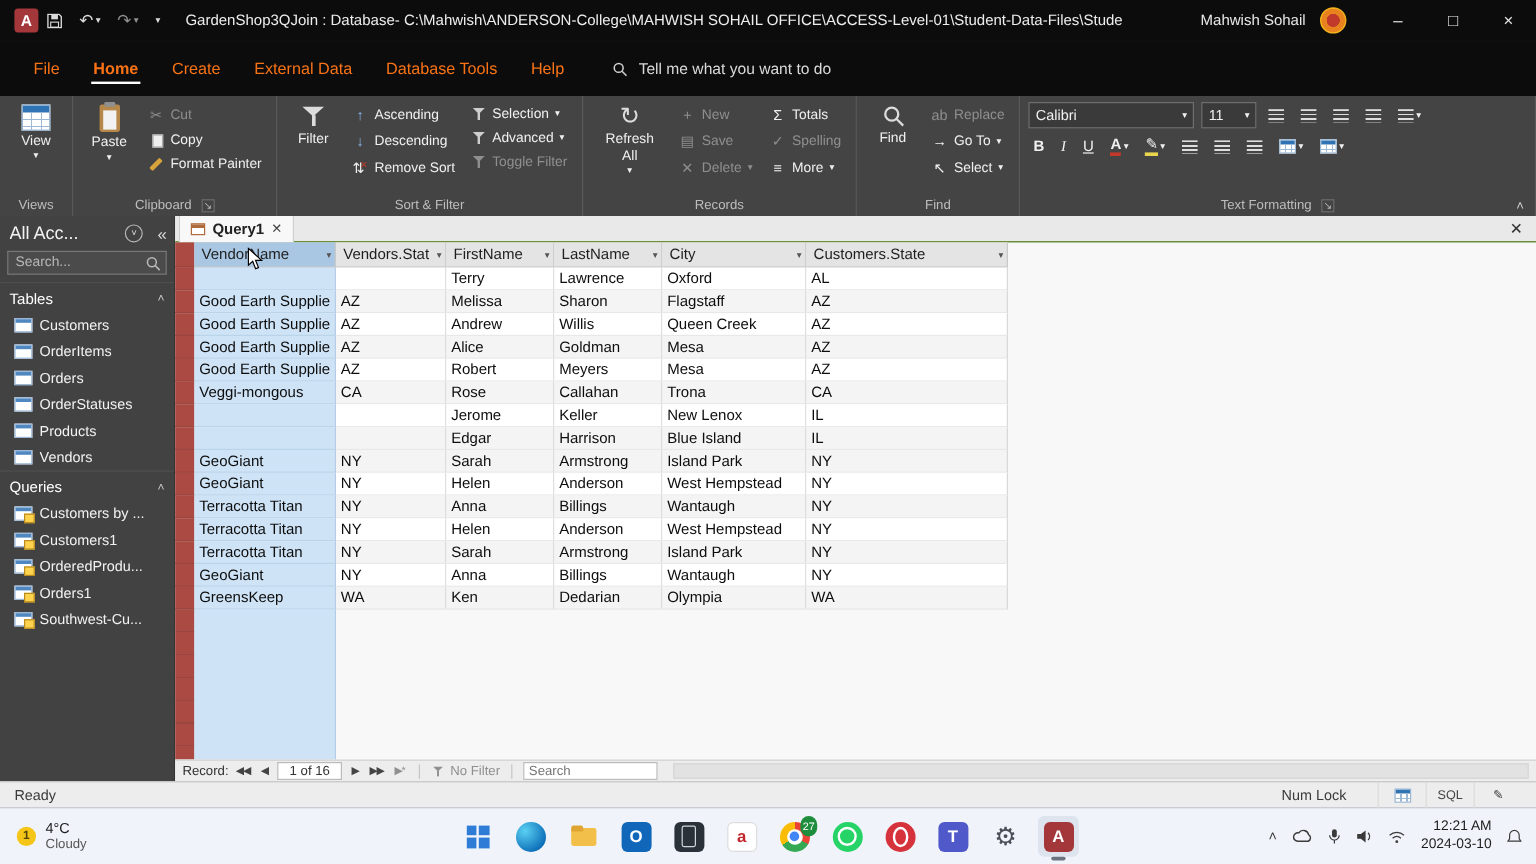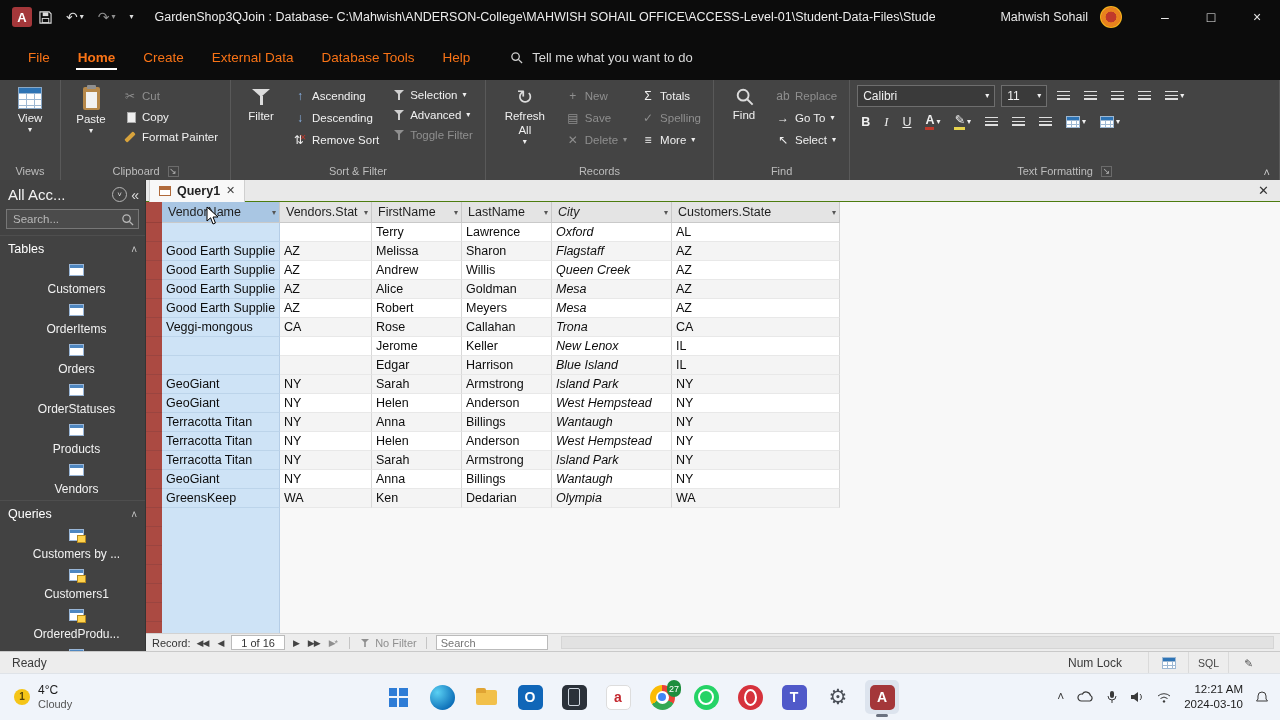--- a/index.html
+++ b/index.html
@@ -65,31 +65,31 @@
   .sic-funnel{width:12px;height:12px;position:relative;flex:none;}
   .sic-funnel::before{content:"";position:absolute;left:1px;top:1px;border-left:5px solid transparent;border-right:5px solid transparent;border-top:5px solid #cfcfcf;}
   .sic-funnel::after{content:"";position:absolute;left:5px;top:5px;width:2px;height:6px;background:#cfcfcf;}
   .sic-funnel.gray::before{border-top-color:#8f8f8f;} .sic-funnel.gray::after{background:#8f8f8f;}
   .ic-refresh{font-size:20px;color:#dcdcdc;line-height:1;}
   .bigmag{width:19px;height:19px;color:#dcdcdc;}
   .supx{color:#c0392b;font-size:8px;margin-left:-4px;vertical-align:top;}
 
   
   .navpane{position:absolute;left:0;top:180px;width:146px;bottom:69px;background:#424242;color:#f2f2f2;border-right:1px solid #353535;display:flex;flex-direction:column;}
-  .np-header{display:flex;align-items:center;gap:4px;padding:6px 6px 4px 8px;}
+  .np-header{display:flex;align-items:center;gap:12px;padding:6px 6px 4px 8px;}
   .np-title{font-size:15px;white-space:nowrap;overflow:hidden;flex:1;}
   .np-menu{width:15px;height:15px;border:1px solid #b5b5b5;border-radius:50%;font-size:8px;display:flex;align-items:center;justify-content:center;color:#ddd;flex:none;}
   .np-collapse{background:none;border:none;color:#ddd;font-size:14px;flex:none;}
   .np-search{margin:2px 6px 6px;position:relative;}
   .np-search input{width:100%;height:20px;background:#4b4b4b;border:1px solid #777;color:#ddd;font-size:11.5px;padding:0 20px 0 6px;}
   .np-search input::placeholder{color:#b8b8b8;}
   .np-search .mag{position:absolute;right:5px;top:4px;}
   .np-sec{display:flex;align-items:center;justify-content:space-between;padding:6px 8px 4px;font-size:12.5px;color:#fff;border-top:1px solid #4e4e4e;}
   .np-chev{font-size:10px;color:#ccc;}
-  .np-item{display:flex;align-items:center;gap:6px;padding:4px 4px 4px 12px;font-size:12px;white-space:nowrap;overflow:hidden;flex-direction:column;}
+  .np-item{display:flex;align-items:center;gap:6px;padding:4px 4px 4px 12px;font-size:12px;white-space:nowrap;overflow:hidden;}
   .obj-icon{width:15px;height:12px;background:#fff;border:1px solid #9ab7d8;position:relative;flex:none;}
   .obj-icon::before{content:"";position:absolute;left:0;right:0;top:0;height:3px;background:#4f87c0;}
   .obj-icon.qry::after{content:"";position:absolute;right:-3px;bottom:-3px;width:7px;height:6px;background:#ffd34d;border:1px solid #b98c1f;}
   .np-label{overflow:hidden;text-overflow:ellipsis;}
 
   
   .main{position:absolute;left:146px;top:180px;right:0;bottom:69px;background:#f8f8f8;display:flex;flex-direction:column;}
   .tabbar{height:22px;background:#e9e9e9;display:flex;align-items:center;border-bottom:1px solid #4d7c0f;flex:none;}
   .dtab{height:22px;display:flex;align-items:center;gap:6px;background:#f8f8f8;border-left:1px solid #cfcfcf;border-right:1px solid #cfcfcf;padding:0 9px;font-size:12.5px;font-weight:bold;color:#222;margin-left:3px;}
   .ticon{width:12px;height:10px;background:#fff;border:1px solid #b06a3b;position:relative;}
@@ -100,21 +100,21 @@
   .dsheader{display:flex;}
   .dshead{height:21px;background:#e4e4e4;border-right:1px solid #c9c9c9;border-bottom:1px solid #c9c9c9;display:flex;align-items:center;justify-content:space-between;padding:0 3px 0 6px;font-size:12.5px;color:#1e1e1e;white-space:nowrap;overflow:hidden;}
   .dshead.sel{background:#a9c6e3;}
   .harrow{font-size:8px;color:#555;margin-left:3px;}
   .corner{width:16px;background:#ab4a42;border-bottom:1px solid #96403a;flex:none;}
   .dsrow{display:flex;height:19px;}
   .rowsel{width:16px;background:#ab4a42;border-bottom:1px solid #9a4540;flex:none;}
   .dscell{border-right:1px solid #d8d8d8;border-bottom:1px solid #e8e8e8;font-size:12.5px;color:#0d0d0d;padding:0 4px;line-height:18px;white-space:nowrap;overflow:hidden;background:#fff;}
   .dsrow.alt .dscell{background:#f4f4f4;}
   .dscell.selcol{background:#cee3f6 !important;border-right-color:#b5cde6;border-bottom-color:#bcd4ea;}
-  .c0{width:118px;}.c1{width:92px;}.c2{width:90px;}.c3{width:90px;}.c4{width:120px;font-style:italic;}.c5{width:168px;}
+  .c0{width:118px;}.c1{width:92px;}.c2{width:90px;}.c3{width:90px;}.c4{width:120px;}.c5{width:168px;}
   .filler{flex:1;display:flex;}
   .filler .fsel{width:16px;background:repeating-linear-gradient(to bottom,#ab4a42 0 18px,#9a4540 18px 19px);flex:none;}
   .filler .bluecol{width:118px;background:#cee3f6;border-right:1px solid #b5cde6;flex:none;}
 
   
   .recnav{height:18px;background:#ededed;border-top:1px solid #d2d2d2;display:flex;align-items:center;font-size:11px;color:#333;gap:3px;padding:0 6px;flex:none;}
   .rn-btn{border:none;background:none;font-size:9px;color:#444;padding:0 3px;letter-spacing:-1px;}
   .rn-pos{background:#fff;border:1px solid #bbb;padding:0 9px;height:15px;line-height:14px;margin:0 2px;}
   .rn-sep{width:1px;height:12px;background:#c5c5c5;margin:0 6px;}
   .rn-filter{display:flex;align-items:center;gap:4px;}

